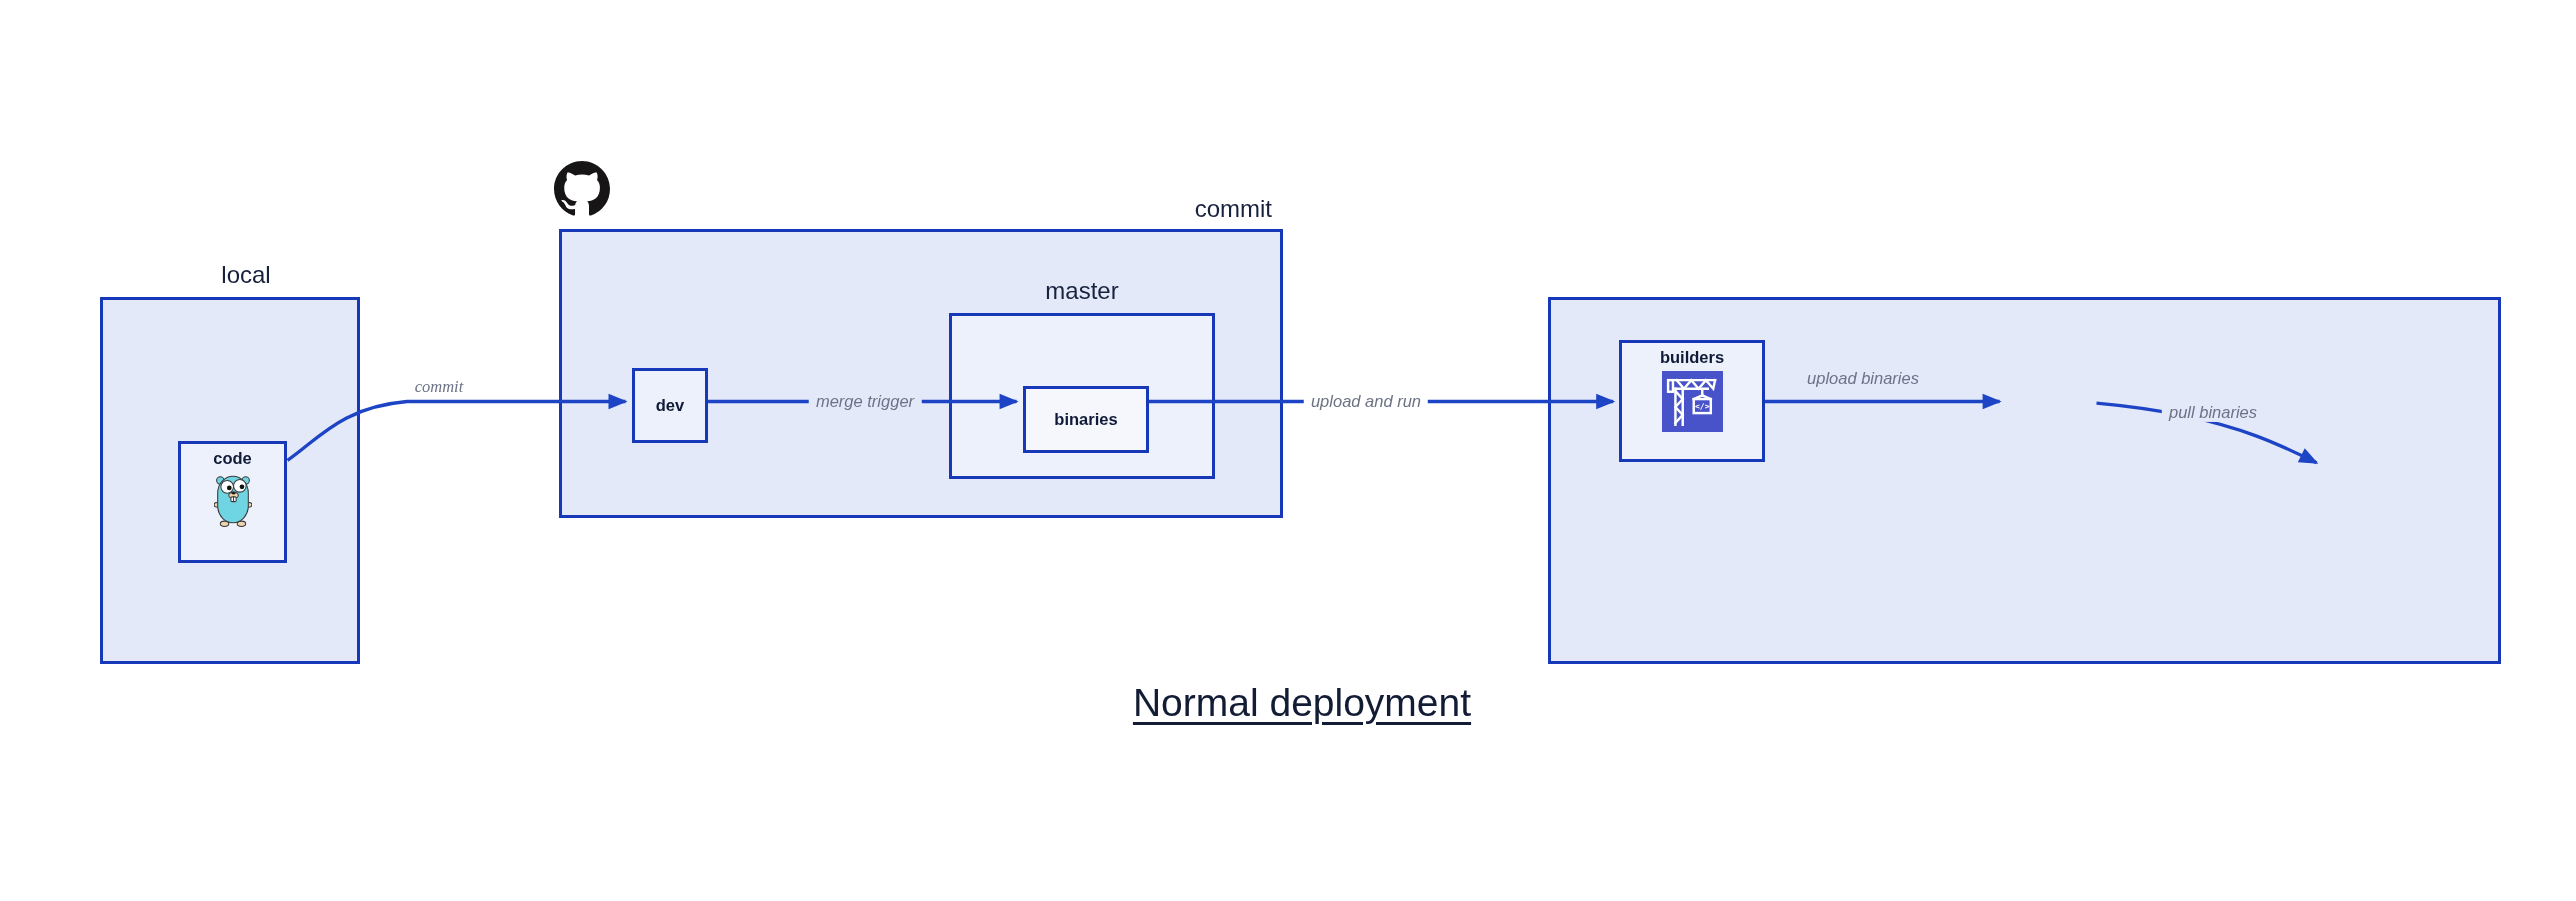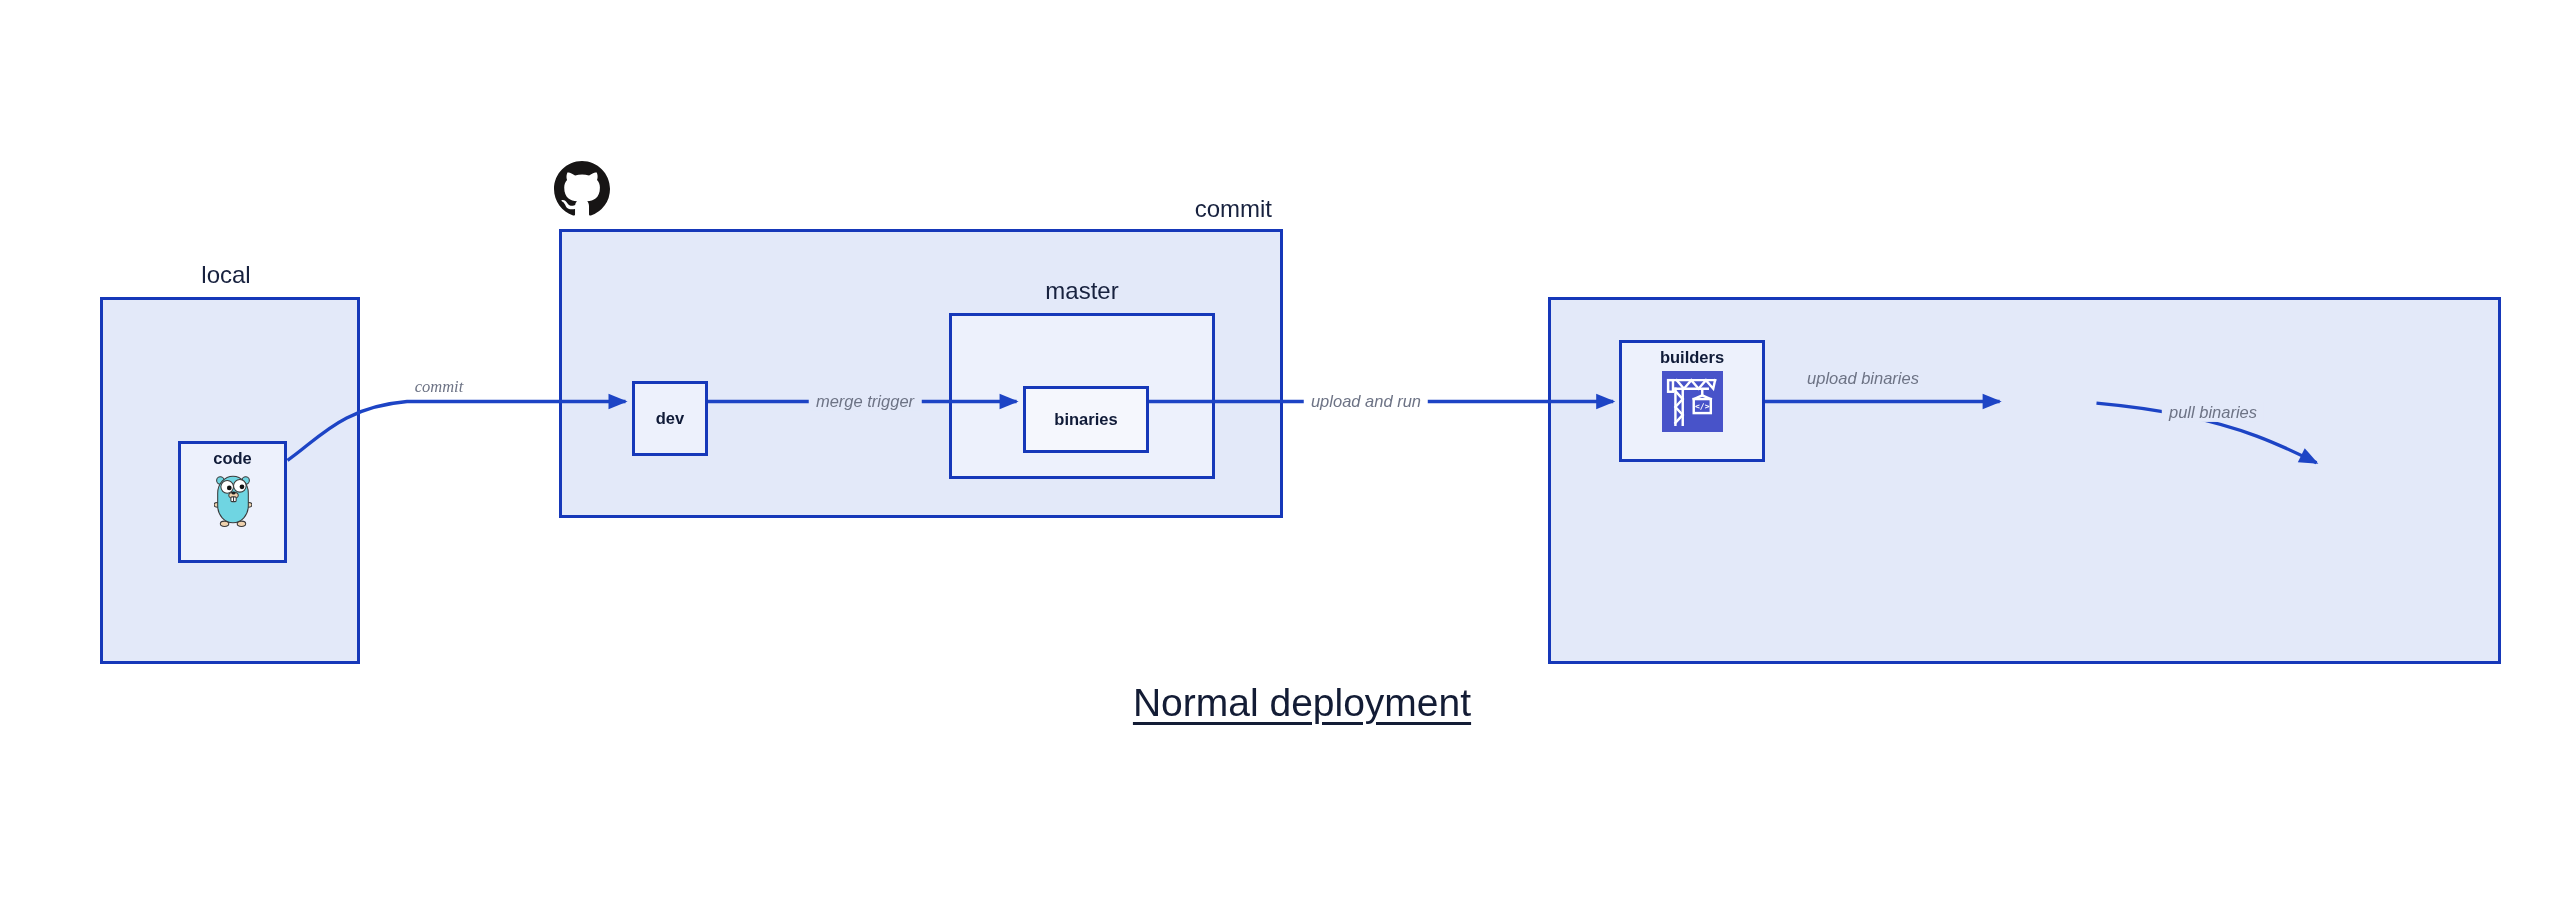--- a/index.html
+++ b/index.html
@@ -75,21 +75,21 @@
         <circle cx="29" cy="30" r="4.5" fill="#111111" stroke="none"></circle>
         <circle cx="53" cy="28" r="4.5" fill="#111111" stroke="none"></circle>
         <ellipse cx="37" cy="44" rx="9" ry="6" fill="var(--gopher-skin)"></ellipse>
         <ellipse cx="37" cy="40" rx="3.5" ry="2.5" fill="#222222" stroke="none"></ellipse>
         <rect x="32" y="47" width="10" height="9" rx="2" fill="#ffffff"></rect>
         <line x1="37" y1="47" x2="37" y2="56"></line>
       </g>
     </svg>
   </div>
 
-  <div class="abs box-l2 node node-center" style="left:632px;top:381px;width:76px;height:75px;">
+  <div class="abs box-l2 node node-center" style="left:632px;top:368px;width:76px;height:75px;">
     <div class="nlabel nlabel-only">dev</div>
   </div>
 
   <div class="abs box-l3 node node-center" style="left:1023px;top:386px;width:126px;height:67px;">
     <div class="nlabel nlabel-only">binaries</div>
   </div>
 
   <div class="abs box-l2 node" style="left:1619px;top:340px;width:146px;height:122px;">
     <div class="nlabel">builders</div>
     <svg class="icon-box" width="61" height="61" viewBox="0 0 100 100" style="margin-top:4.1px;">
@@ -108,21 +108,21 @@
       <text x="66" y="62" text-anchor="middle" fill="#ffffff" stroke="none" font-family="DejaVu Sans Mono, monospace" font-size="13" font-weight="bold">&lt;/&gt;</text>
     </svg>
   </div>
 
 
 
   <svg class="abs" style="left:554px;top:161px;" width="56" height="56" viewBox="0 0 16 16">
     <path fill="var(--github-logo)" d="M8 0C3.58 0 0 3.58 0 8c0 3.54 2.29 6.53 5.47 7.59.4.07.55-.17.55-.38 0-.19-.01-.82-.01-1.49-2.01.37-2.53-.49-2.69-.94-.09-.23-.48-.94-.82-1.13-.28-.15-.68-.52-.01-.53.63-.01 1.08.58 1.23.82.72 1.21 1.87.87 2.33.66.07-.52.28-.87.51-1.07-1.78-.2-3.64-.89-3.64-3.95 0-.87.31-1.59.82-2.15-.08-.2-.36-1.02.08-2.12 0 0 .67-.21 2.2.82.64-.18 1.32-.27 2-.27s1.36.09 2 .27c1.53-1.04 2.2-.82 2.2-.82.44 1.1.16 1.92.08 2.12.51.56.82 1.27.82 2.15 0 3.07-1.87 3.75-3.65 3.95.29.25.54.73.54 1.48 0 1.07-.01 1.93-.01 2.2 0 .21.15.46.55.38A8.01 8.01 0 0 0 16 8c0-4.42-3.58-8-8-8z"></path>
   </svg>
 
-  <div class="clabel" style="left:96px;width:260px;top:261px;text-align:center;">local</div>
+  <div class="clabel" style="left:116px;width:260px;top:261px;text-align:center;">local</div>
   <div class="clabel" style="left:1128px;width:144px;top:195px;text-align:right;">commit</div>
   <div class="clabel" style="left:949px;width:266px;top:277px;">master</div>
 
   <div class="elabel bg-white" style="left:439px;top:387px;font-family:Liberation Serif, serif;">commit</div>
   <div class="elabel bg-l1" style="left:865px;top:401px;">merge trigger</div>
   <div class="elabel bg-white" style="left:1366px;top:401px;">upload and run</div>
   <div class="elabel bg-l1" style="left:1863px;top:378px;">upload binaries</div>
   <div class="elabel bg-l1" style="left:2213px;top:412px;">pull binaries</div>
 
   <div id="title">Normal deployment</div>

